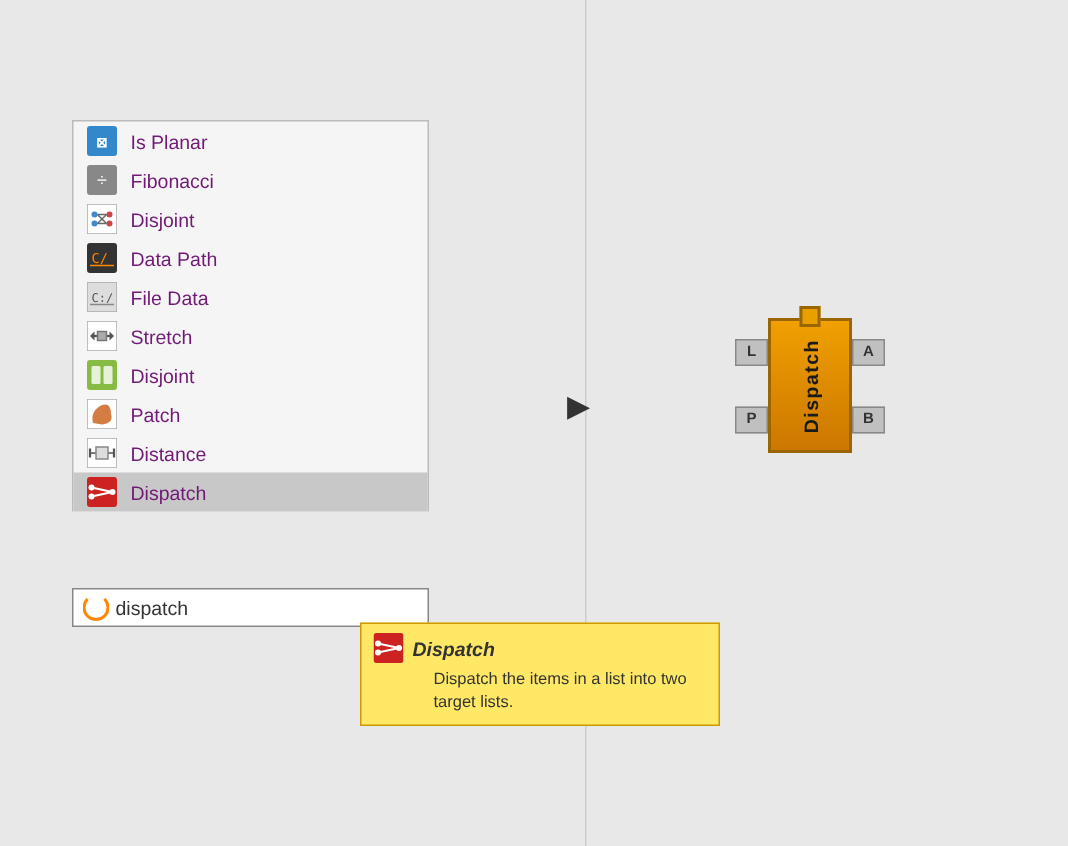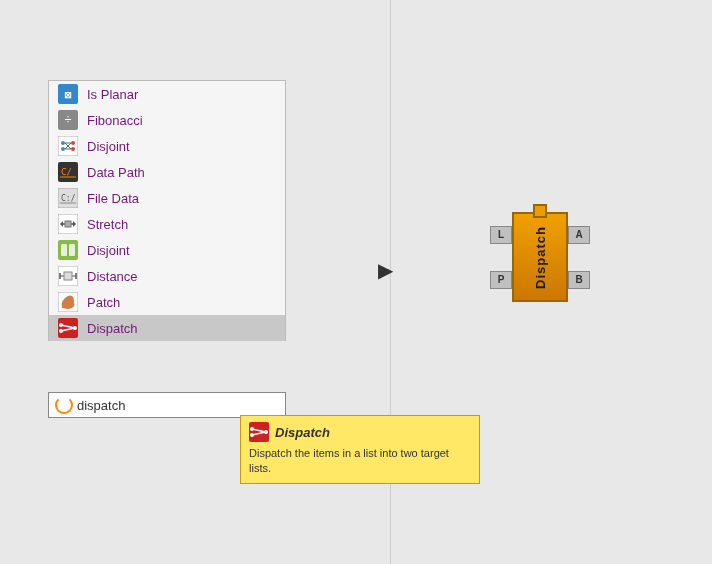--- a/index.html
+++ b/index.html
@@ -231,20 +231,21 @@
       font-size: 13px;
       font-weight: bold;
       font-style: italic;
       color: #333;
     }
 
     .tooltip-desc {
       font-size: 11px;
       color: #333;
       line-height: 1.4;
+      margin-left: 40px;
     }
 
     
     svg { display: block; }
   </style>
 </head>
 <body>
 
 <div class="canvas-area">
 
@@ -336,37 +337,37 @@
           <rect x="11" y="4" width="6" height="12" fill="white" rx="1" opacity="0.8"></rect>
         </svg>
       </div>
       <span class="menu-item-label">Disjoint</span>
     </div>
 
     <div class="menu-item">
       <div class="menu-item-icon">
         <svg width="20" height="20" viewBox="0 0 20 20">
           <rect width="20" height="20" fill="white" stroke="#aaa"></rect>
+          <path d="M4,16 Q2,8 10,4 Q16,2 16,10 Q18,16 10,17 Z" fill="#cc6622" opacity="0.85"></path>
+        </svg>
+      </div>
+      <span class="menu-item-label">Patch</span>
+    </div>
+
+    <div class="menu-item">
+      <div class="menu-item-icon">
+        <svg width="20" height="20" viewBox="0 0 20 20">
+          <rect width="20" height="20" fill="white" stroke="#aaa"></rect>
           <line x1="2" y1="10" x2="18" y2="10" stroke="#555" stroke-width="1"></line>
           <line x1="2" y1="7" x2="2" y2="13" stroke="#555" stroke-width="1.5"></line>
           <line x1="18" y1="7" x2="18" y2="13" stroke="#555" stroke-width="1.5"></line>
           <rect x="6" y="6" width="8" height="8" fill="#ddd" stroke="#888"></rect>
         </svg>
       </div>
       <span class="menu-item-label">Distance</span>
-    </div>
-
-    <div class="menu-item">
-      <div class="menu-item-icon">
-        <svg width="20" height="20" viewBox="0 0 20 20">
-          <rect width="20" height="20" fill="white" stroke="#aaa"></rect>
-          <path d="M4,16 Q2,8 10,4 Q16,2 16,10 Q18,16 10,17 Z" fill="#cc6622" opacity="0.85"></path>
-        </svg>
-      </div>
-      <span class="menu-item-label">Patch</span>
     </div>
 
     <div class="menu-item selected">
       <div class="menu-item-icon">
         <svg width="20" height="20" viewBox="0 0 20 20">
           <rect width="20" height="20" fill="#cc2222" rx="2"></rect>
           <line x1="3" y1="7" x2="17" y2="10" stroke="white" stroke-width="1.5"></line>
           <line x1="3" y1="13" x2="17" y2="10" stroke="white" stroke-width="1.5"></line>
           <circle cx="3" cy="7" r="2" fill="white"></circle>
           <circle cx="3" cy="13" r="2" fill="white"></circle>

